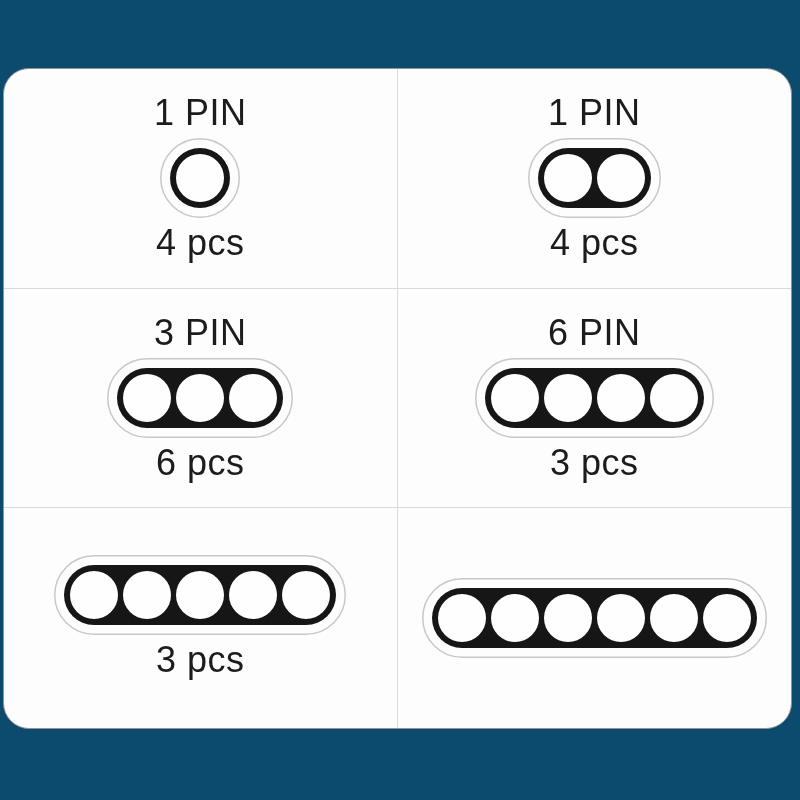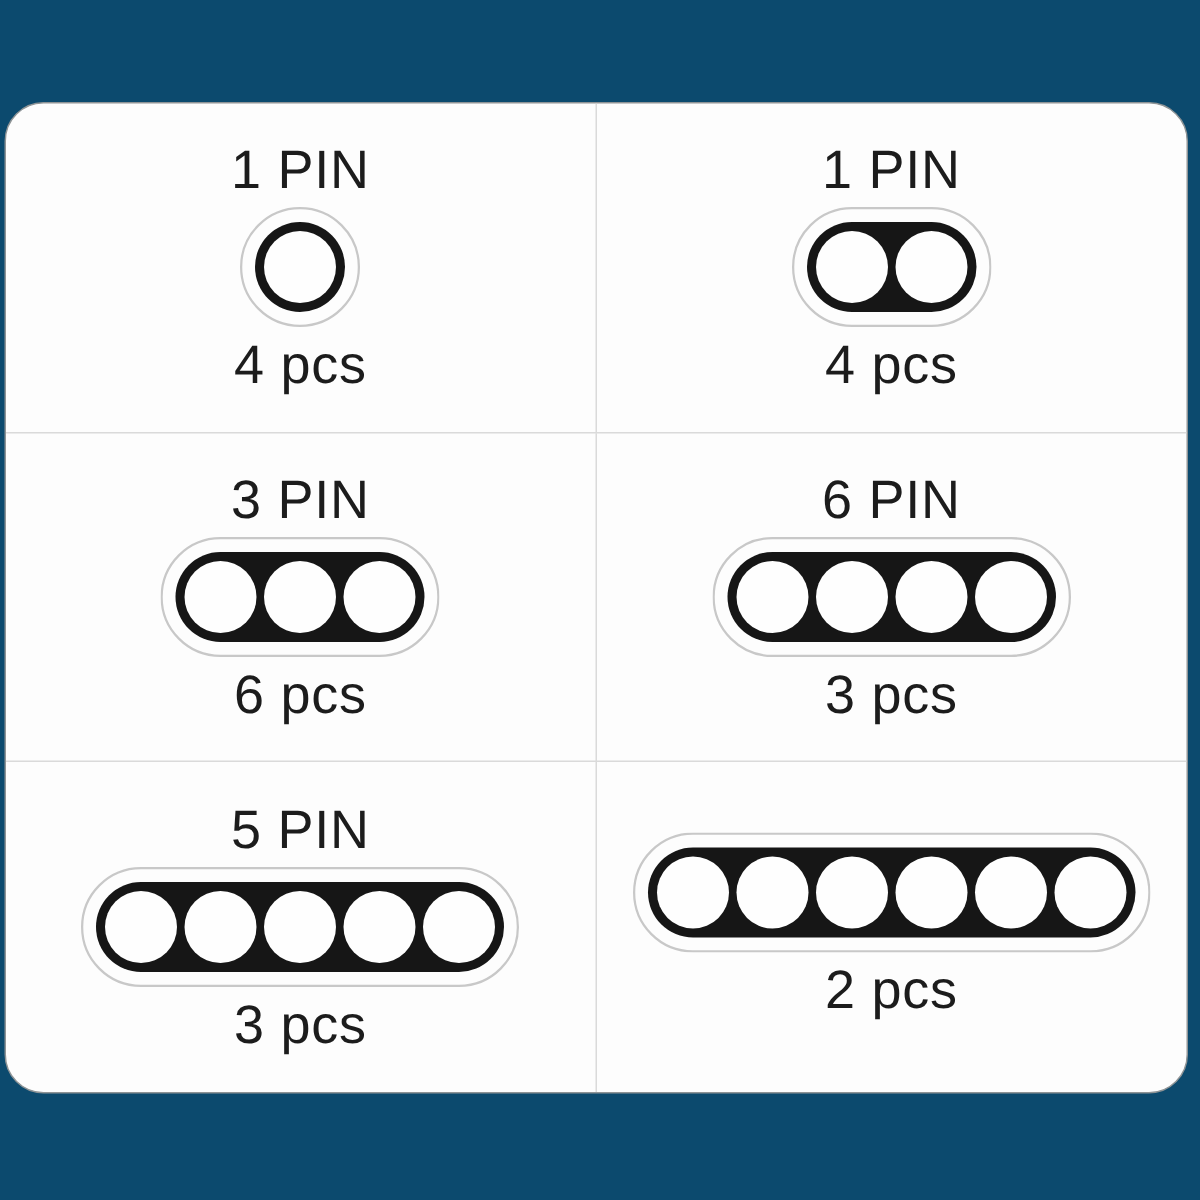--- a/index.html
+++ b/index.html
@@ -99,21 +99,20 @@
             <circle cx="40" cy="40" r="24" fill="#fefefe"></circle>
             <circle cx="93" cy="40" r="24" fill="#fefefe"></circle>
             <circle cx="146" cy="40" r="24" fill="#fefefe"></circle>
             <circle cx="199" cy="40" r="24" fill="#fefefe"></circle>
           </svg>
         </div>
       <div class="pcs-label">3 pcs</div>
     </section>
 
     <section class="cell br">
-      <div class="pin-label">5 PIN</div>
       <div class="connector">
           <svg width="292" height="80" viewBox="0 0 292 80">
             <rect x="0.75" y="0.75" width="290.5" height="78.5" rx="39.25" fill="#fdfdfd" stroke="#c8c8c8" stroke-width="1.5"></rect>
             <rect x="10" y="10" width="272" height="60" rx="30" fill="#161616"></rect>
             <circle cx="40" cy="40" r="24" fill="#fefefe"></circle>
             <circle cx="93" cy="40" r="24" fill="#fefefe"></circle>
             <circle cx="146" cy="40" r="24" fill="#fefefe"></circle>
             <circle cx="199" cy="40" r="24" fill="#fefefe"></circle>
             <circle cx="252" cy="40" r="24" fill="#fefefe"></circle>
           </svg>
@@ -127,17 +126,16 @@
             <rect x="0.75" y="0.75" width="343.5" height="78.5" rx="39.25" fill="#fdfdfd" stroke="#c8c8c8" stroke-width="1.5"></rect>
             <rect x="10" y="10" width="325" height="60" rx="30" fill="#161616"></rect>
             <circle cx="40" cy="40" r="24" fill="#fefefe"></circle>
             <circle cx="93" cy="40" r="24" fill="#fefefe"></circle>
             <circle cx="146" cy="40" r="24" fill="#fefefe"></circle>
             <circle cx="199" cy="40" r="24" fill="#fefefe"></circle>
             <circle cx="252" cy="40" r="24" fill="#fefefe"></circle>
             <circle cx="305" cy="40" r="24" fill="#fefefe"></circle>
           </svg>
         </div>
-      <div class="pcs-label">2 pcs</div>
     </section>
 
   </div>
 </div>
 
 </body></html>

